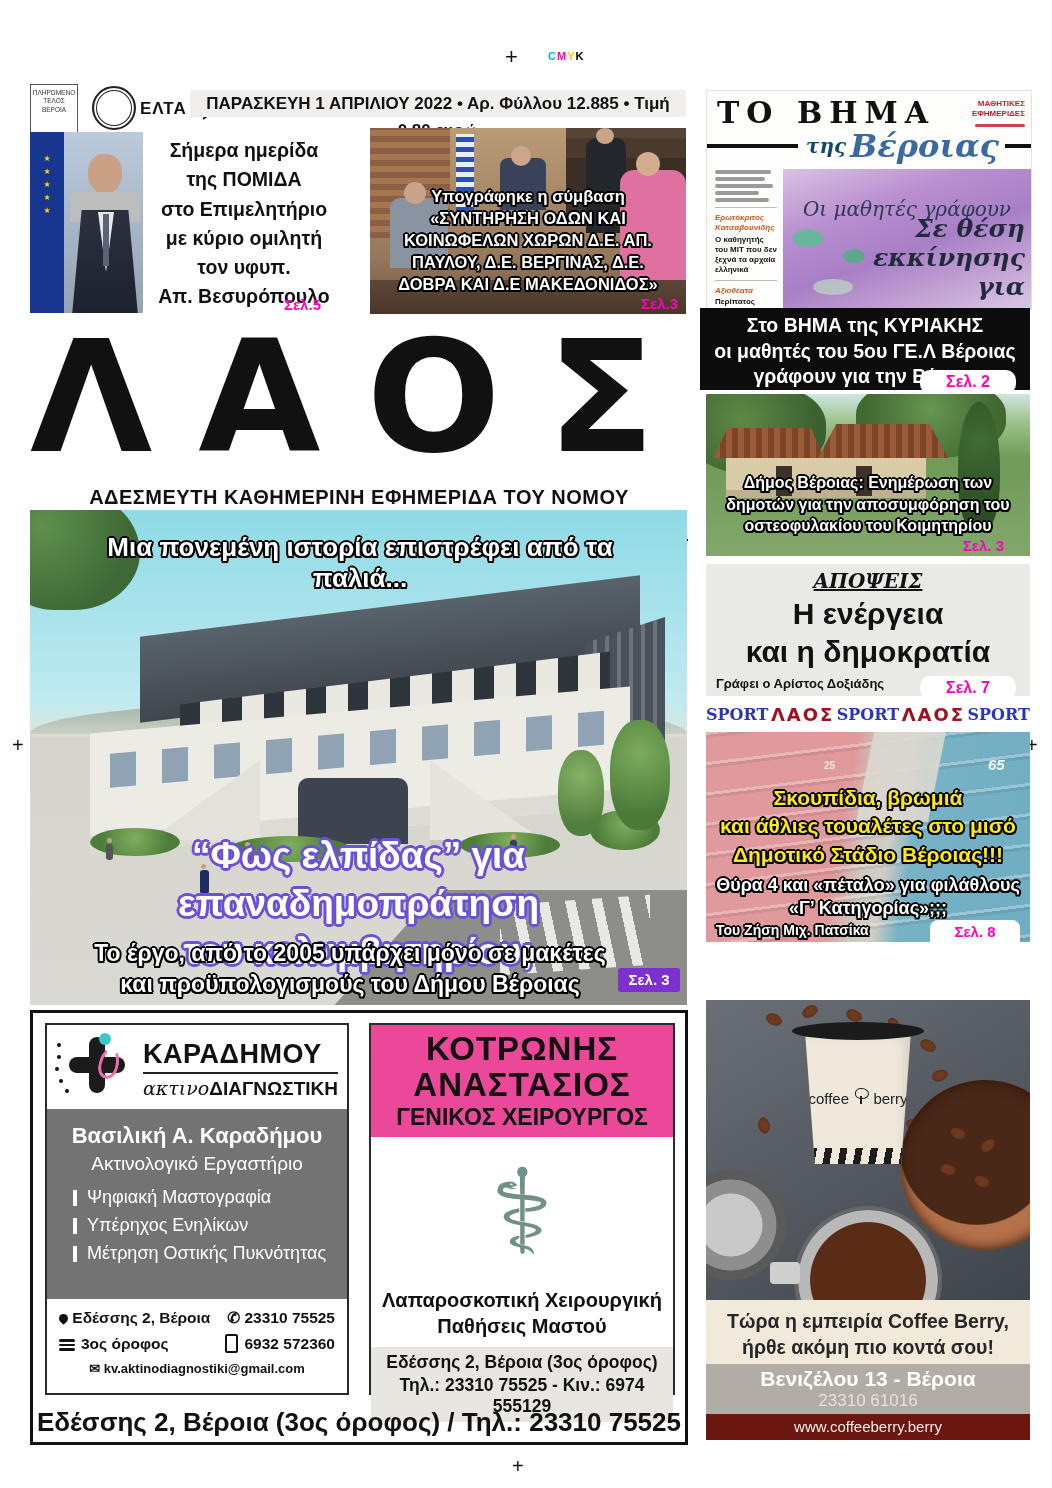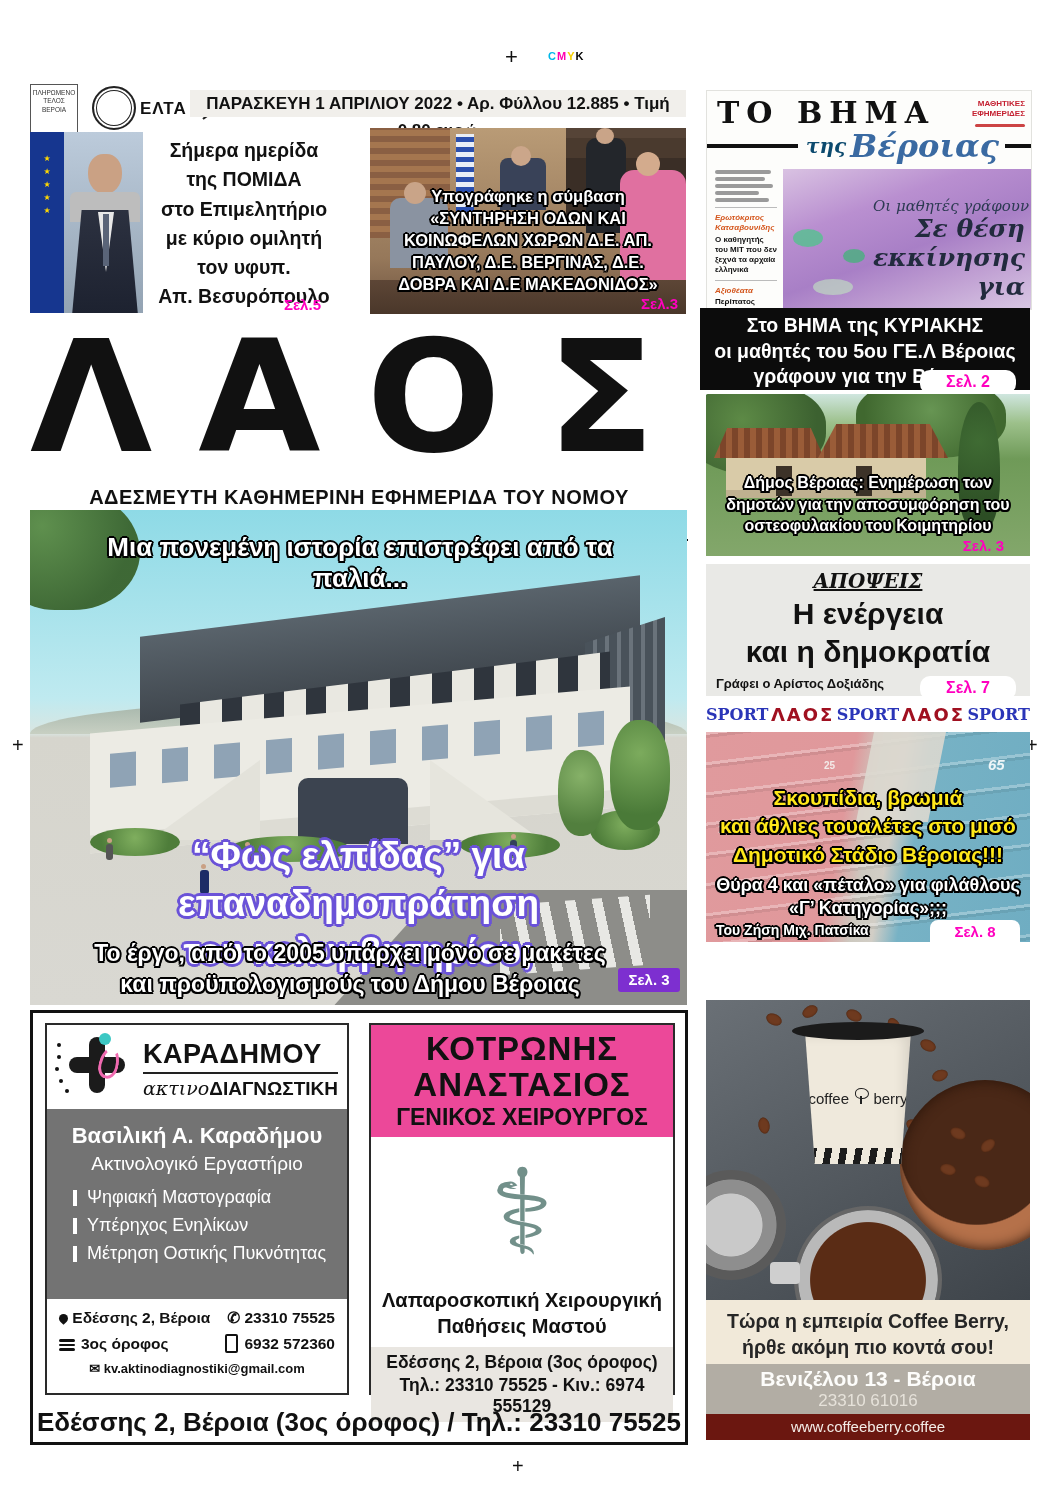--- a/index.html
+++ b/index.html
@@ -179,21 +179,21 @@
 γνώσης
 και αισθητικής
 στη «Μικρή
 Ιερουσαλήμ»</div>
   </div>
 
   <div class="abs" style="left:76px;top:78px;width:248px;height:140px;background:linear-gradient(160deg,#d9c2e2 0%,#b98fd0 30%,#a87fc6 55%,#bf9ed2 75%,#d9c8e4 100%);overflow:hidden;">
     <div class="abs" style="left:10px;top:60px;width:30px;height:18px;background:#54c28e;border-radius:50%;opacity:.8;"></div>
     <div class="abs" style="left:60px;top:80px;width:22px;height:14px;background:#49b07e;border-radius:50%;opacity:.8;"></div>
     <div class="abs" style="left:30px;top:110px;width:40px;height:16px;background:#bfd8c2;border-radius:50%;opacity:.7;"></div>
-    <div class="abs serif" style="right:2px;top:28px;font-style:italic;font-size:15px;color:#2c3a52;">Οι μαθητές γράφουν</div>
+    <div class="abs serif" style="right:20px;top:28px;font-style:italic;font-size:20px;color:#2c3a52;">Οι μαθητές γράφουν</div>
     <div class="abs serif pre" style="right:6px;top:46px;font-style:italic;font-weight:bold;font-size:25px;line-height:1.15;color:#222b3e;text-align:right;">Σε θέση
 εκκίνησης
 για</div>
   </div>
 </div>
 
 <div class="abs" style="left:700px;top:308px;width:330px;height:82px;background:#0c0c0c;">
   <div class="ctr pre" style="color:#fff;font-weight:bold;font-size:19.5px;line-height:1.32;padding-top:5px;">Στο ΒΗΜΑ της ΚΥΡΙΑΚΗΣ
 οι μαθητές του 5ου ΓΕ.Λ Βέροιας
 γράφουν για την Βέροια</div>
@@ -291,21 +291,21 @@
 
     <div class="abs" style="left:92px;top:210px;width:140px;height:140px;border-radius:50%;background:radial-gradient(circle,#5a2c15 0 58%,#b9b9b9 59% 70%,#7d7d7d 71% 100%);box-shadow:0 0 0 4px #666;"></div>
     <div class="abs" style="left:64px;top:262px;width:30px;height:22px;background:#cfcfcf;border-radius:4px;"></div>
   </div>
   <div class="abs ctr pre" style="left:0;top:300px;width:324px;height:64px;background:#f1e9d9;font-size:19.5px;font-weight:bold;color:#262626;line-height:1.35;padding-top:8px;box-sizing:border-box;">Τώρα η εμπειρία Coffee Berry,
 ήρθε ακόμη πιο κοντά σου!</div>
   <div class="abs ctr" style="left:0;top:364px;width:324px;height:50px;background:#b2ada4;">
     <div style="color:#fdfdfb;font-weight:bold;font-size:21px;padding-top:3px;">Βενιζέλου 13 - Βέροια</div>
     <div style="color:#e6e2da;font-size:17px;">23310 61016</div>
   </div>
-  <div class="abs ctr" style="left:0;top:414px;width:324px;height:26px;background:#6b1710;color:#f3ece6;font-size:15px;line-height:26px;">www.coffeeberry.coffee</div>
+  <div class="abs ctr" style="left:0;top:414px;width:324px;height:26px;background:#6b1710;color:#f3ece6;font-size:15px;line-height:26px;">www.coffeeberry.berry</div>
 </div>
 
 <div class="abs" style="left:30px;top:1010px;width:658px;height:435px;border:3px solid #111;box-sizing:border-box;background:#fff;">
 
   <div class="abs" style="left:12px;top:10px;width:304px;height:372px;border:2px solid #2a2a2a;box-sizing:border-box;">
     <div style="position:relative;height:84px;">
 
       <div class="abs" style="left:22px;top:12px;width:56px;height:56px;">
         <div class="abs" style="left:20px;top:0;width:16px;height:56px;background:#1b1b1b;border-radius:8px;"></div>
         <div class="abs" style="left:0;top:20px;width:56px;height:16px;background:#1b1b1b;border-radius:8px;"></div>

